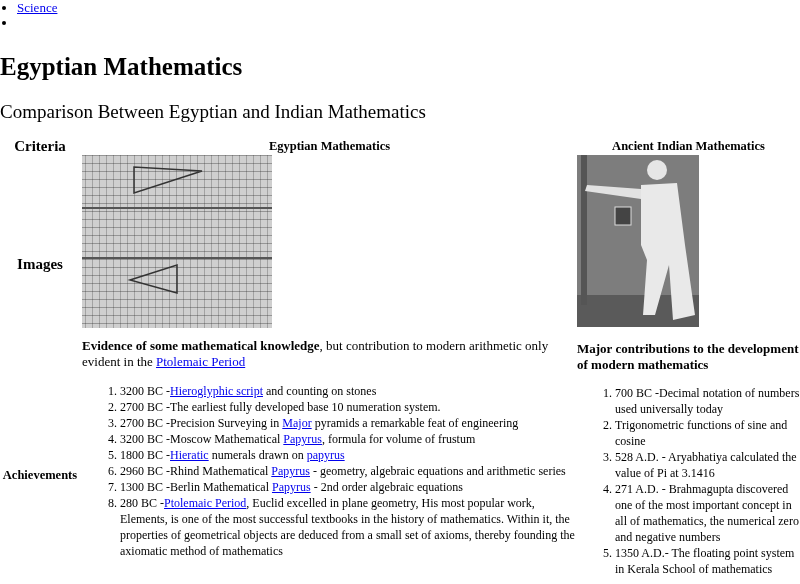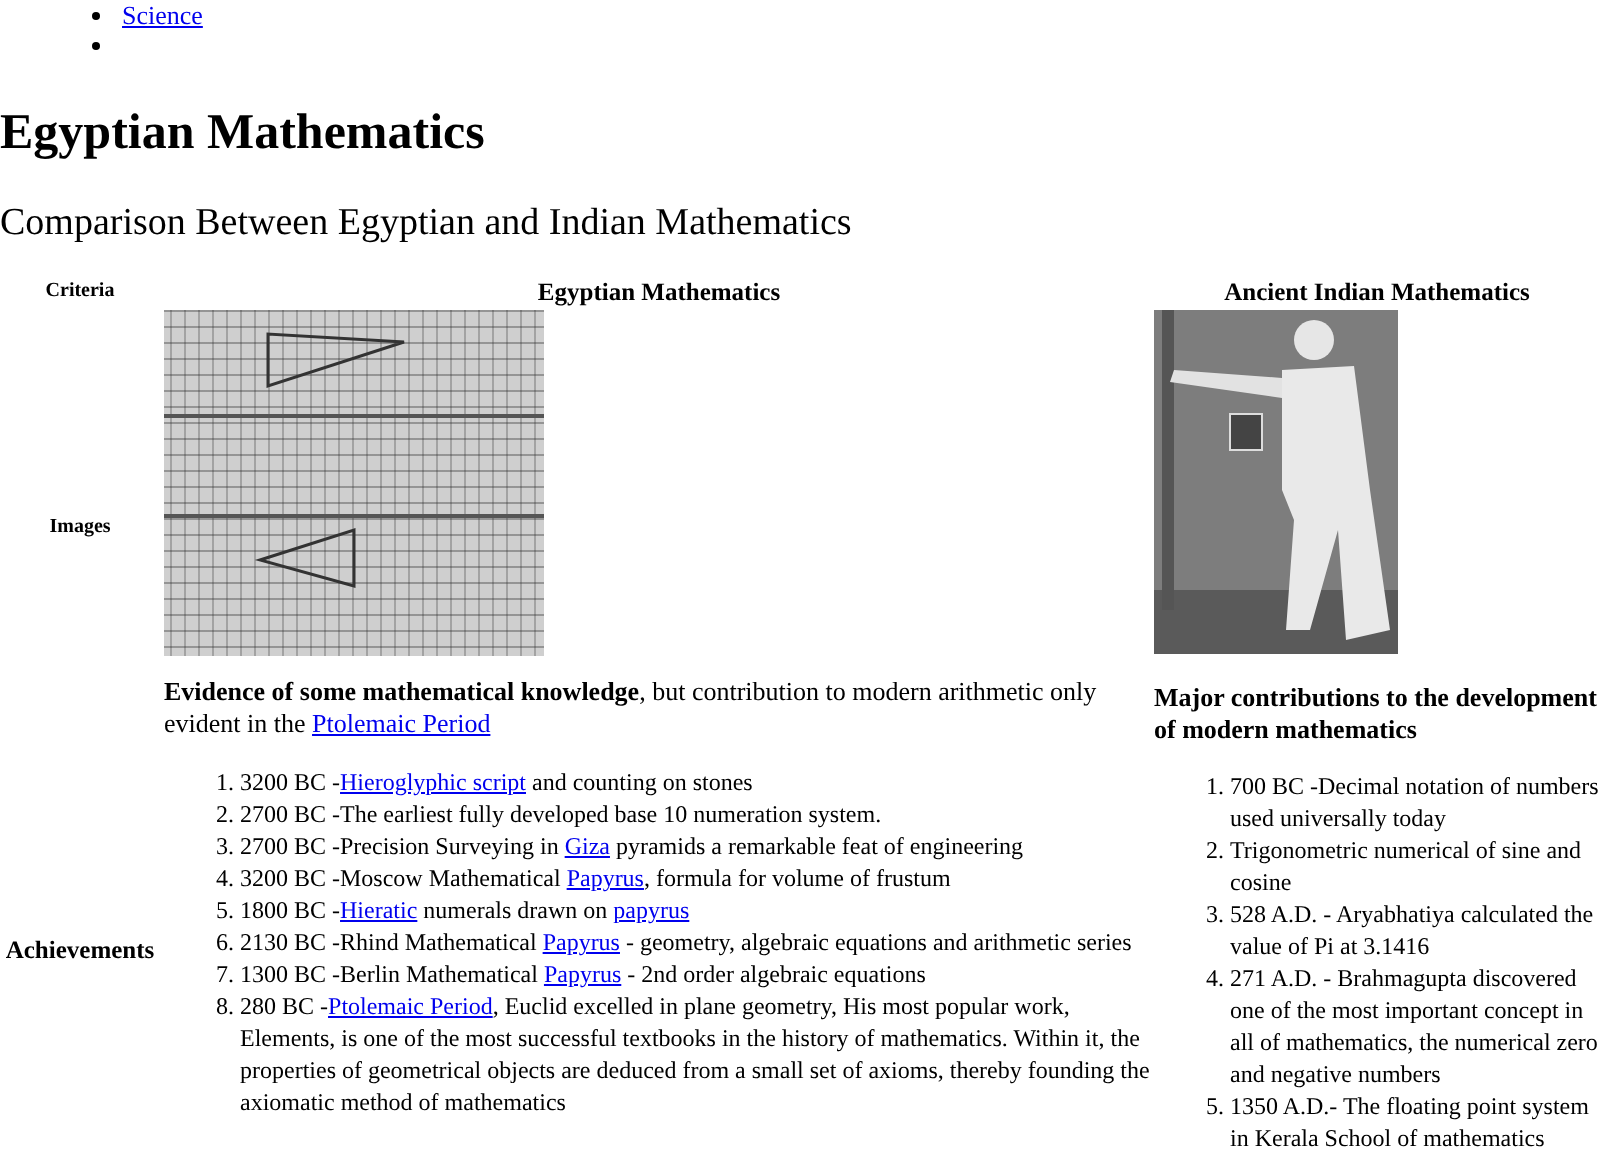--- a/index.html
+++ b/index.html
@@ -3,27 +3,27 @@
 <meta charset="utf-8">
 <style>
   html, body { margin: 0; padding: 0; background: #ffffff; }
   body {
     width: 800px; height: 584px; overflow: hidden;
     font-family: "Liberation Serif", serif; color: #000;
     font-size: 13px; line-height: 16px;
   }
   a { color: #0000ee; text-decoration: underline; }
   ul.topnav { margin: 0; padding: 0 0 0 17px; list-style: disc; }
-  ul.topnav li { height: 15px; line-height: 15px; font-size: 13px; margin-left: 44px; }
+  ul.topnav li { height: 15px; line-height: 15px; font-size: 13px; }
   h1 { font-size: 25px; font-weight: bold; margin: 22px 0 0 0; line-height: 30px; }
   h2 { font-size: 19px; font-weight: normal; margin: 18px 0 0 0; line-height: 24px; }
   table.cmp { border-collapse: collapse; margin-top: 13px; width: 800px; }
   table.cmp td, table.cmp th { padding: 0; vertical-align: middle; }
   th { font-size: 12.5px; font-weight: bold; text-align: center; height: 18px; }
-  .crit { width: 80px; text-align: center; font-weight: bold; font-size: 10px; }
+  .crit { width: 80px; text-align: center; font-weight: bold; font-size: 15px; }
   .egy { width: 495px; padding-left: 2px !important; }
   .ind { width: 223px; }
   .papyrus {
     width: 190px; height: 173px; margin-left: 0;
     background:
       repeating-linear-gradient(0deg, rgba(40,40,40,0.0) 0 4px, rgba(40,40,40,0.35) 4px 5px, rgba(40,40,40,0.0) 5px 8px),
       repeating-linear-gradient(90deg, rgba(30,30,30,0.0) 0 3px, rgba(30,30,30,0.25) 3px 4px, rgba(30,30,30,0.0) 4px 7px),
       #cfcfcf;
     position: relative;
   }
@@ -85,32 +85,32 @@
       </div>
       <div class="ind-caption">Major contributions to the development of modern mathematics</div>
     </td>
   </tr>
   <tr>
     <td class="ach-label">Achievements</td>
     <td class="egy" style="vertical-align:top">
       <ol>
         <li><span>3200 BC -</span><a href="#">Hieroglyphic script</a><span> and counting on stones</span></li>
         <li><span>2700 BC -The earliest fully developed base 10 numeration system.</span></li>
-        <li><span>2700 BC -Precision Surveying in </span><a href="#">Giza</a><span> pyramids a remarkable feat of engineering</span></li>
+        <li><span>2700 BC -Precision Surveying in </span><a href="#">Major</a><span> pyramids a remarkable feat of engineering</span></li>
         <li><span>3200 BC -Moscow Mathematical </span><a href="#">Papyrus</a><span>, formula for volume of frustum</span></li>
         <li><span>1800 BC -</span><a href="#">Hieratic</a><span> numerals drawn on </span><a href="#">papyrus</a></li>
-        <li><span>2130 BC -Rhind Mathematical </span><a href="#">Papyrus</a><span> - geometry, algebraic equations and arithmetic series</span></li>
+        <li><span>2960 BC -Rhind Mathematical </span><a href="#">Papyrus</a><span> - geometry, algebraic equations and arithmetic series</span></li>
         <li><span>1300 BC -Berlin Mathematical </span><a href="#">Papyrus</a><span> - 2nd order algebraic equations</span></li>
         <li><span>280 BC -</span><a href="#">Ptolemaic Period</a><span>, Euclid excelled in plane geometry, His most popular work, Elements, is one of the most successful textbooks in the history of mathematics. Within it, the properties of geometrical objects are deduced from a small set of axioms, thereby founding the axiomatic method of mathematics</span></li>
       </ol>
     </td>
     <td class="ind" style="vertical-align:top">
       <ol>
         <li>700 BC -Decimal notation of numbers used universally today</li>
-        <li>Trigonometric numerical of sine and cosine</li>
+        <li>Trigonometric functions of sine and cosine</li>
         <li>528 A.D. - Aryabhatiya calculated the value of Pi at 3.1416</li>
         <li>271 A.D. - Brahmagupta discovered one of the most important concept in all of mathematics, the numerical zero and negative numbers</li>
         <li>1350 A.D.- The floating point system in Kerala School of mathematics</li>
       </ol>
     </td>
   </tr>
 </tbody>
   </table>
 
 </body></html>

